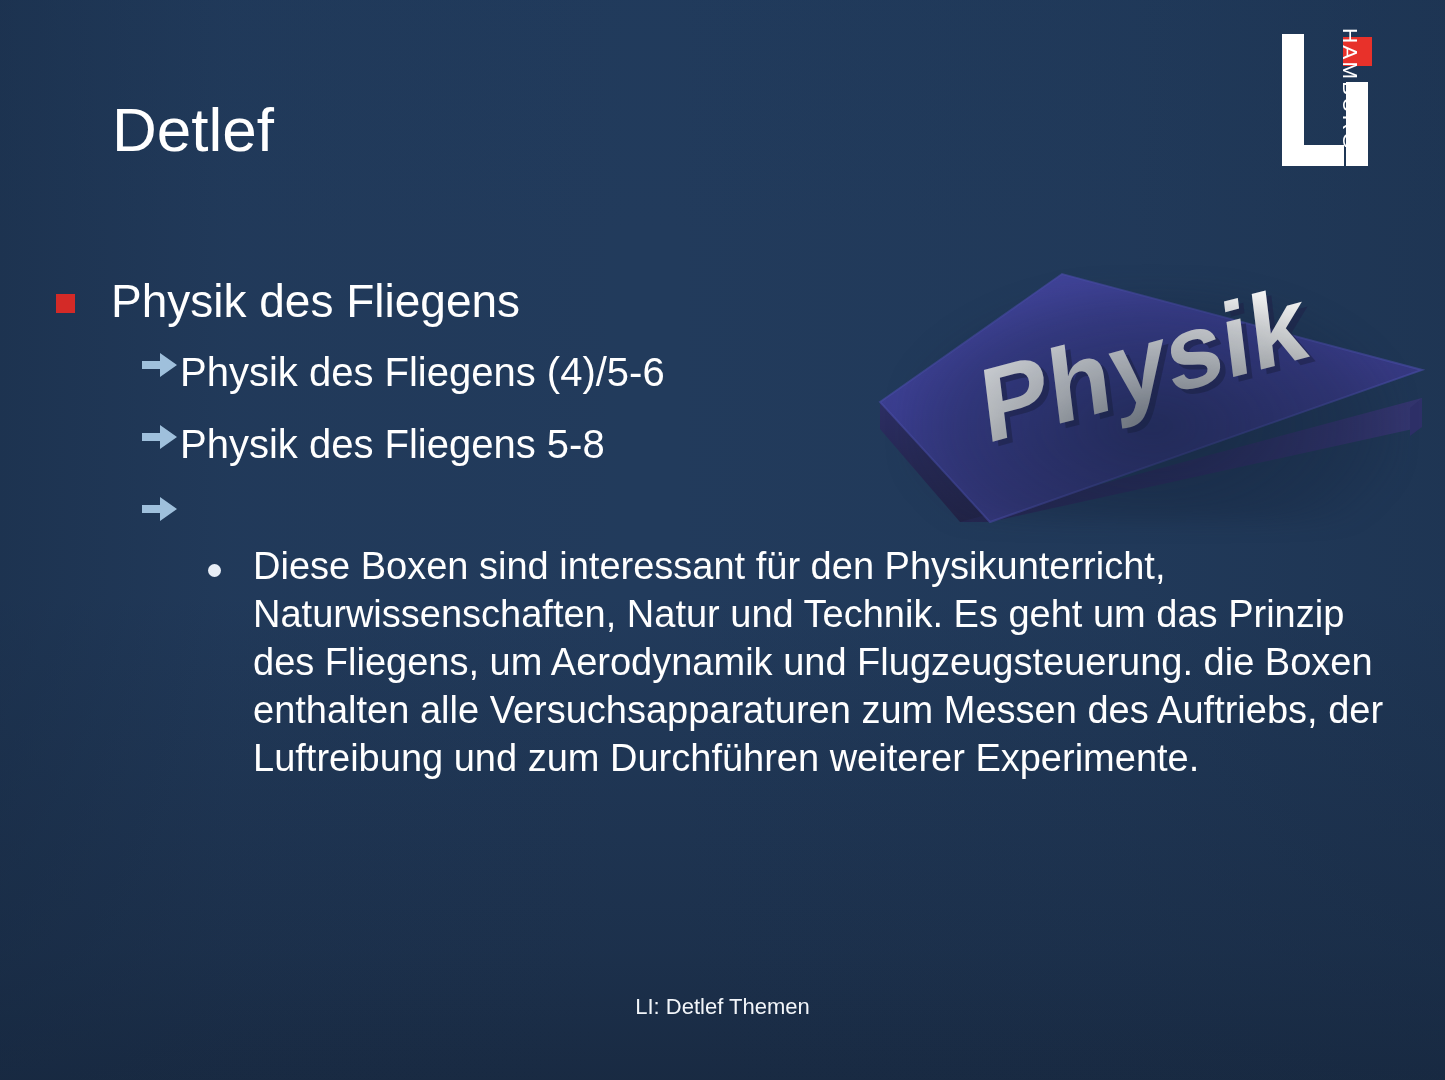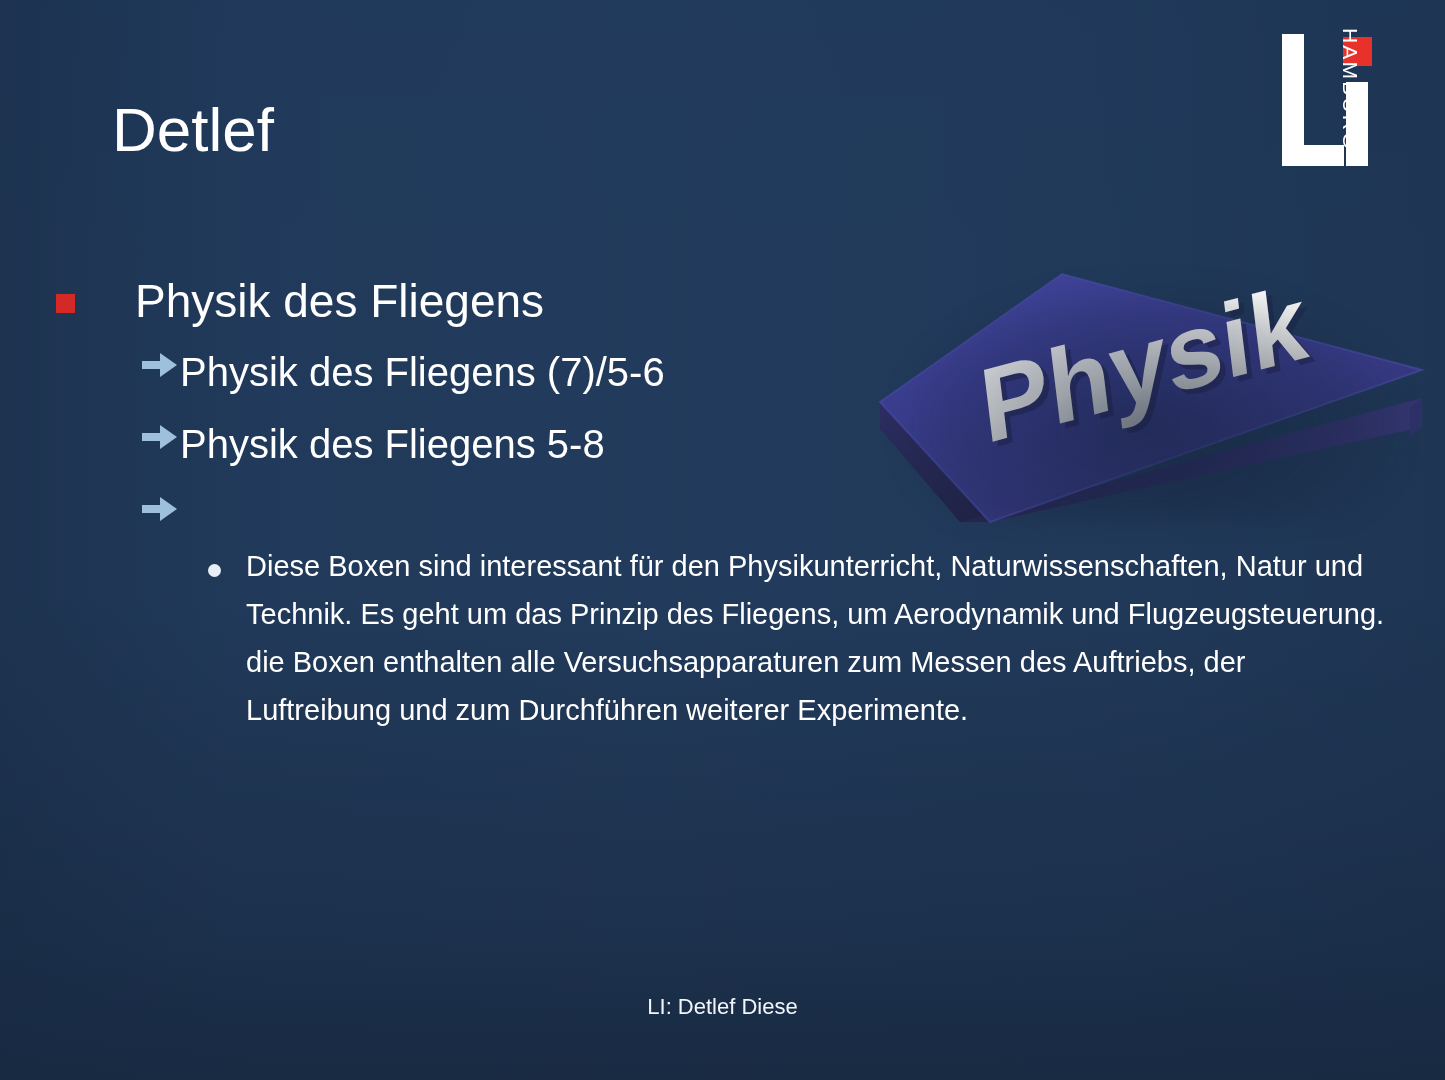--- a/index.html
+++ b/index.html
@@ -129,21 +129,21 @@
     height: 19px;
     background: #d42a27;
     margin-top: 22px;
     margin-right: 0px;
     flex: 0 0 auto;
   }
   .lvl1-text {
     color: #ffffff;
     font-size: 46px;
     line-height: 58px;
-    margin-left: 60px;
+    margin-left: 36px;
     white-space: nowrap;
   }
 
   .lvl2 {
     display: flex;
     align-items: flex-start;
     margin-left: 84px;
     margin-top: 4px;
   }
   .bullet-arrow {
@@ -168,23 +168,23 @@
   .bullet-dot {
     flex: 0 0 auto;
     width: 13px;
     height: 13px;
     border-radius: 50%;
     background: #e8eef6;
     margin-top: 22px;
   }
   .lvl3-text {
     color: #ffffff;
-    font-size: 29px;
+    font-size: 38px;
     line-height: 48px;
-    margin-left: 25px;
+    margin-left: 32px;
     width: 1155px;
   }
 
   
   .plaque-wrap {
     position: absolute;
     left: 862px;
     top: 222px;
     width: 580px;
     height: 320px;
@@ -279,21 +279,21 @@
       <div class="bullet-square"></div>
       <div class="lvl1-text">Physik des Fliegens</div>
     </div>
 
     <div class="lvl2">
       <div class="bullet-arrow">
         <svg width="40" height="30" viewBox="0 0 40 30">
           <path d="M2,11 L20,11 L20,3 L37,15 L20,27 L20,19 L2,19 Z" fill="#9fc0dc"></path>
         </svg>
       </div>
-      <div class="lvl2-text">Physik des Fliegens (7)/5-6</div>
+      <div class="lvl2-text">Physik des Fliegens (4)/5-6</div>
     </div>
 
     <div class="lvl2">
       <div class="bullet-arrow">
         <svg width="40" height="30" viewBox="0 0 40 30">
           <path d="M2,11 L20,11 L20,3 L37,15 L20,27 L20,19 L2,19 Z" fill="#9fc0dc"></path>
         </svg>
       </div>
       <div class="lvl2-text">Physik des Fliegens 5-8</div>
     </div>
@@ -306,15 +306,15 @@
       </div>
     </div>
 
     <div class="lvl3">
       <div class="bullet-dot"></div>
       <div class="lvl3-text">Diese Boxen sind interessant für den Physikunterricht, Naturwissenschaften, Natur und Technik. Es geht um das Prinzip des Fliegens, um Aerodynamik und Flugzeugsteuerung. die Boxen enthalten alle Versuchsapparaturen zum Messen des Auftriebs, der Luftreibung und zum Durchführen weiterer Experimente.</div>
     </div>
 
   </div>
 
-  <div class="footer">LI: Detlef Diese</div>
+  <div class="footer">LI: Detlef Themen</div>
 
 </div>
 
 </body></html>

